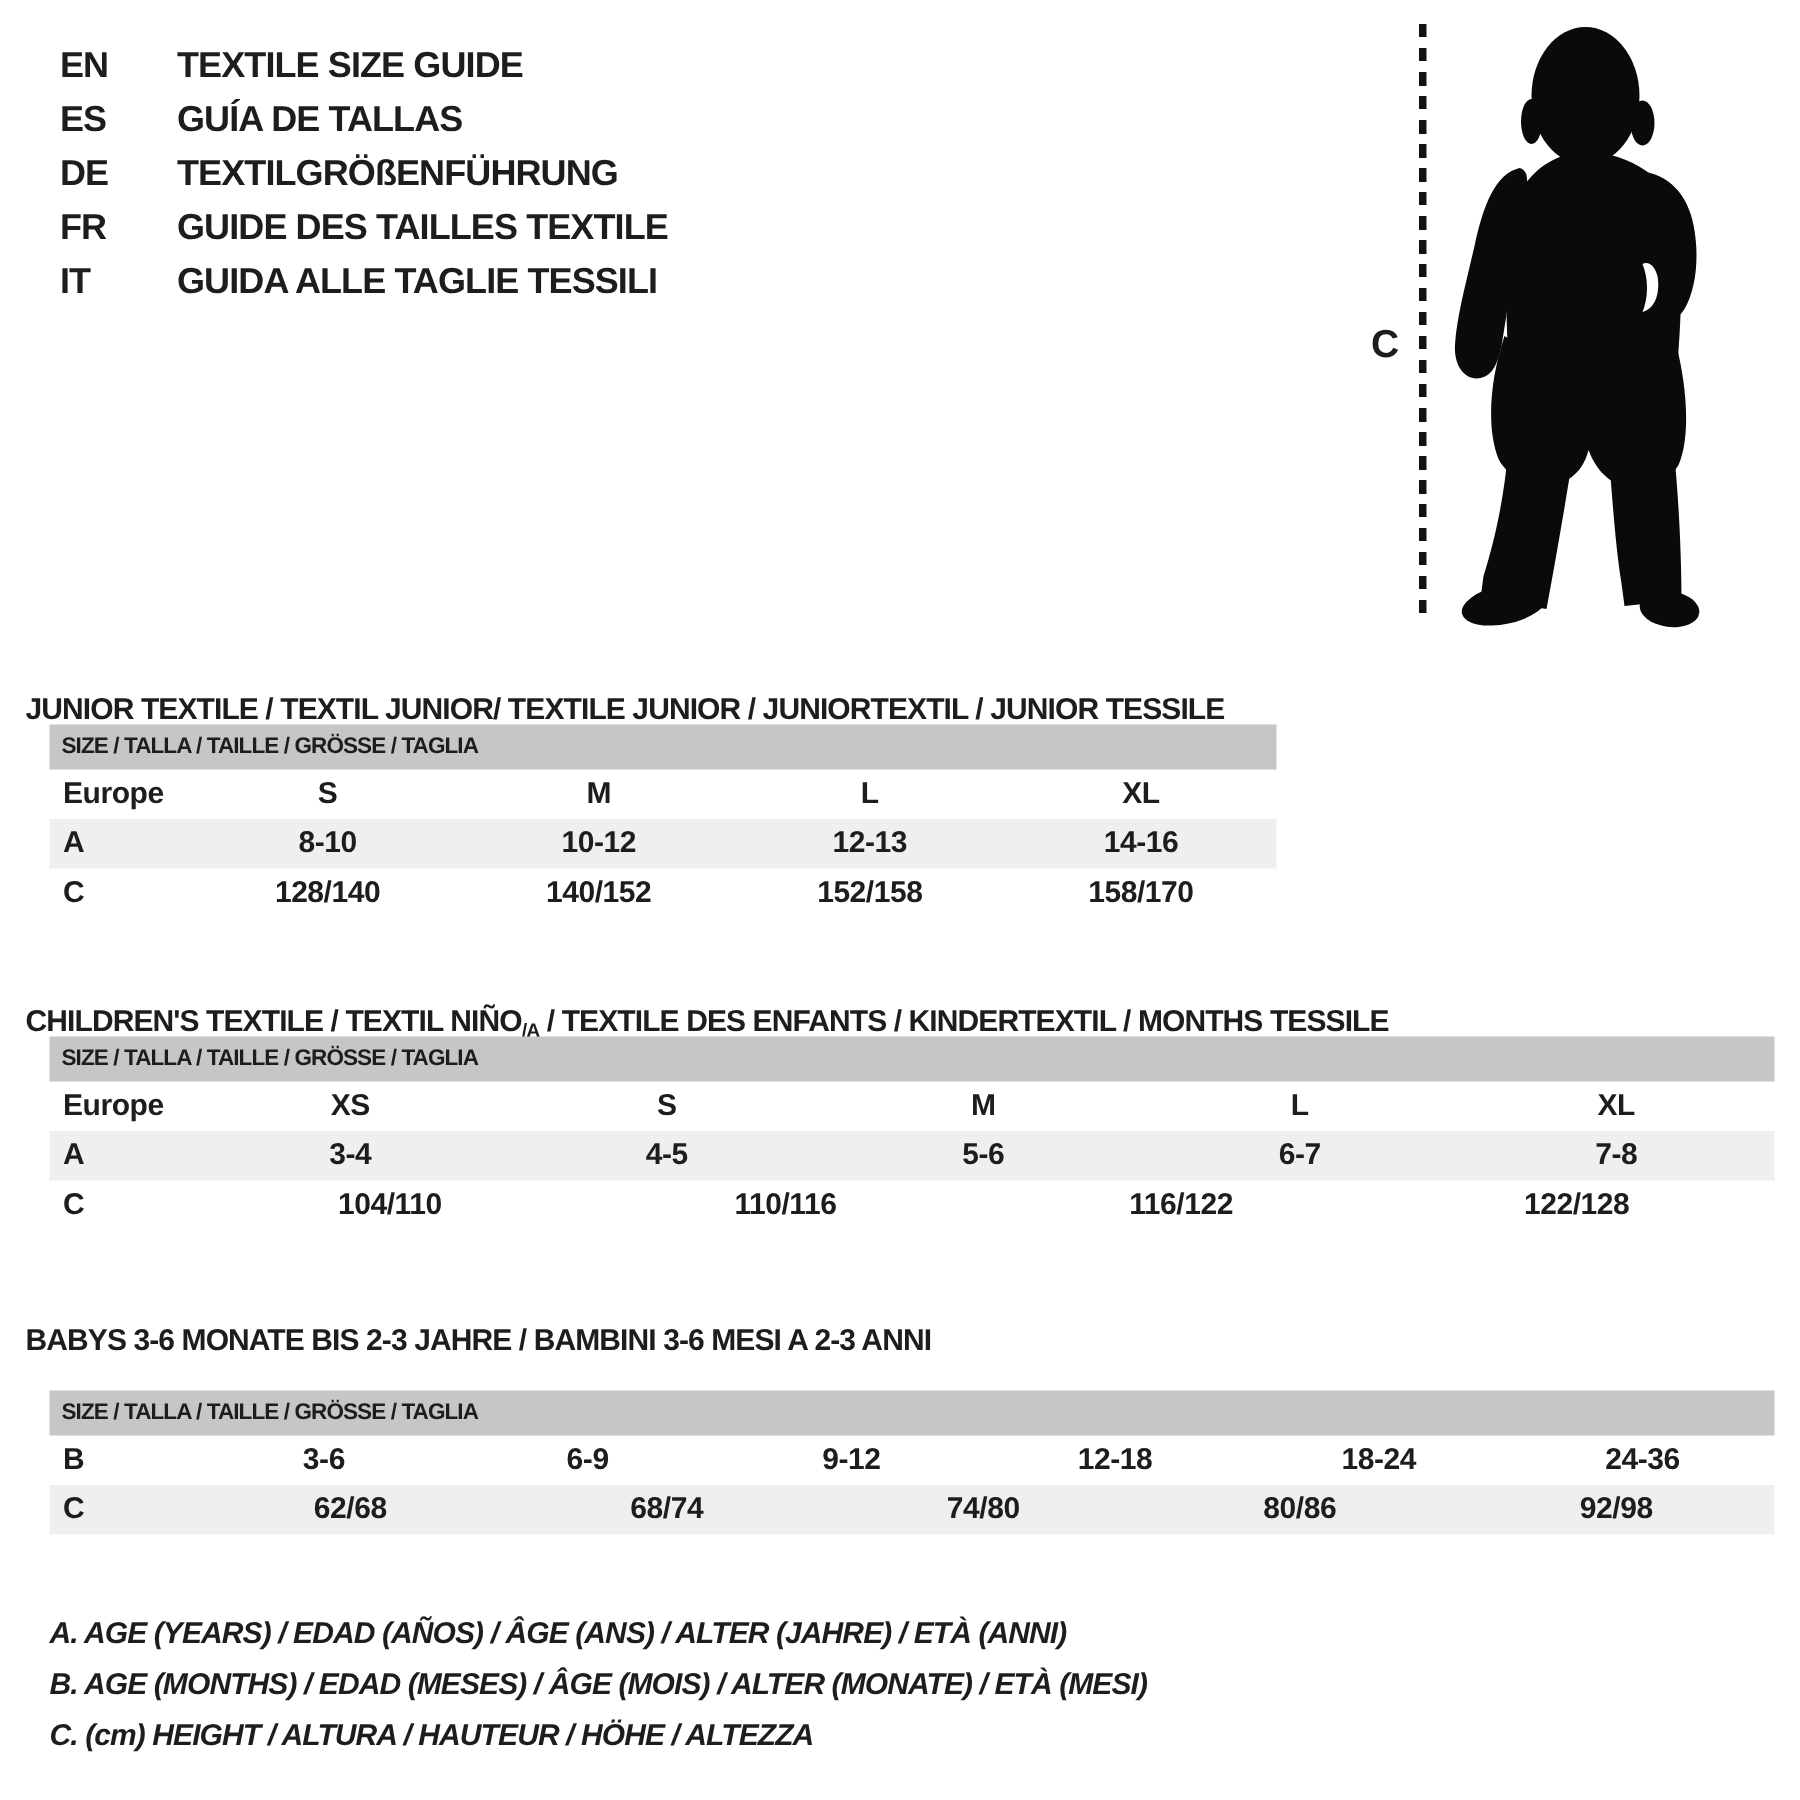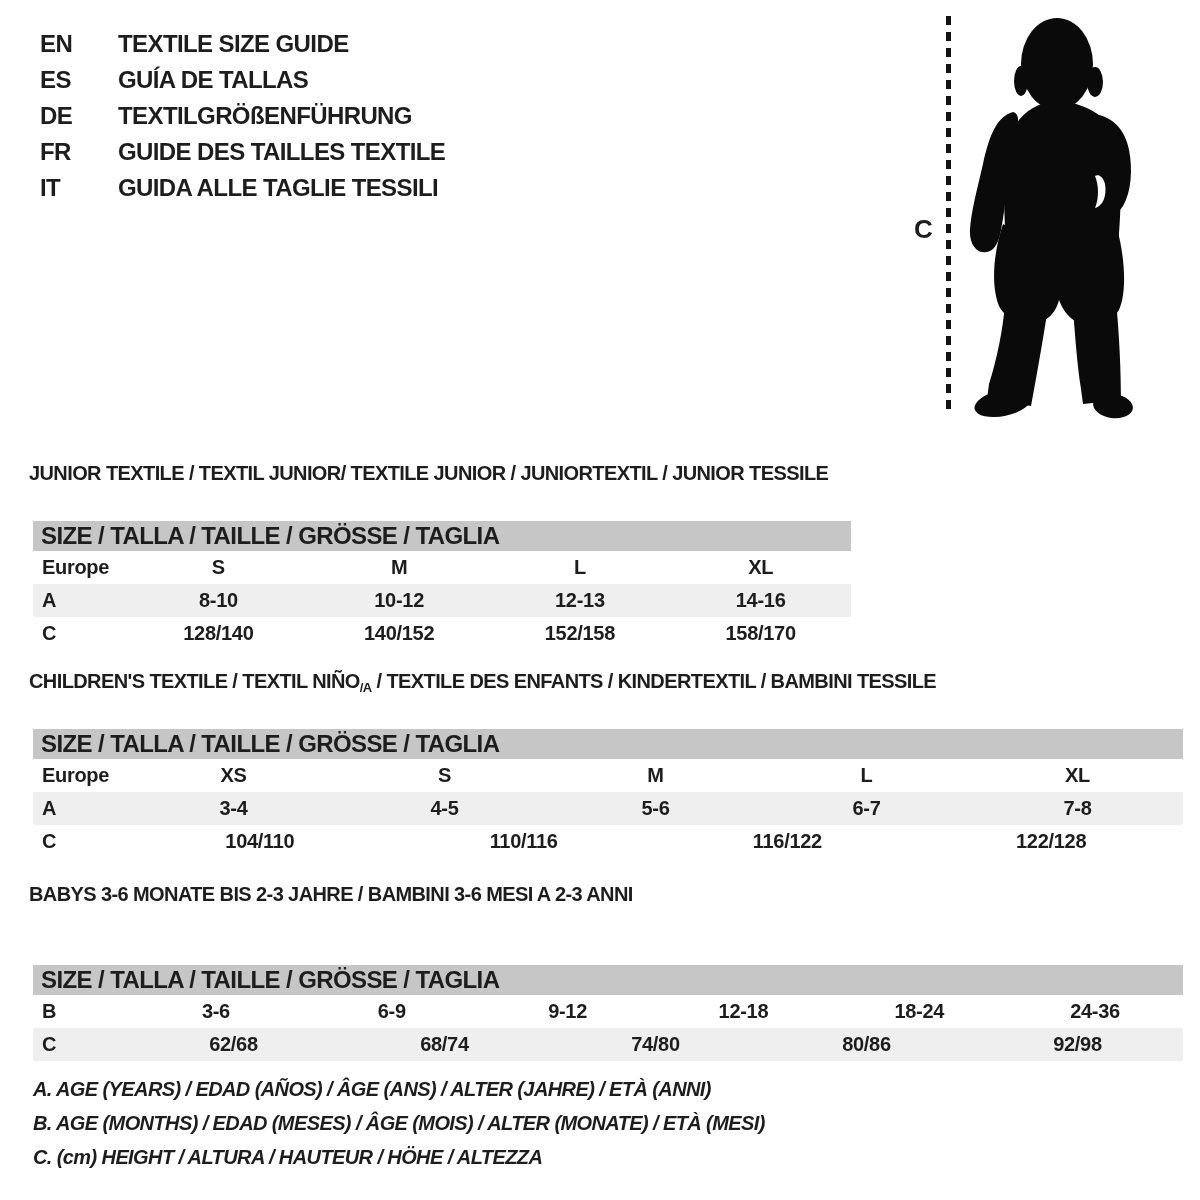--- a/index.html
+++ b/index.html
@@ -11,32 +11,32 @@
   
   .lang-header { position:absolute; left:40px; top:26px; }
   .lang-row { display:flex; height:36px; align-items:center; font-size:24px; letter-spacing:-0.6px; white-space:nowrap; }
   .lang-code { width:78px; flex:0 0 78px; }
   
   .measure-label { position:absolute; left:914px; top:214px; font-size:26px; letter-spacing:-0.5px; }
   .dash-line { position:absolute; left:946px; top:16px; width:5px; height:400px;
     background:repeating-linear-gradient(180deg, #121212 0 9px, transparent 9px 16px); }
   .baby-svg { position:absolute; left:953px; top:14px; width:192px; height:406px; }
   
-  .section-title { position:absolute; left:29px; font-size:20px; letter-spacing:-0.6px; white-space:nowrap;margin-top:26px; }
+  .section-title { position:absolute; left:17px; font-size:20px; letter-spacing:-0.6px; white-space:nowrap;margin-top:26px; }
   #junior-title   { top:436px; }
   #children-title { top:644px; }
   #babies-title   { top:851px; line-height:35px; }
   .sub { font-size:13px; vertical-align:-4px; }
   
   .tbl { position:absolute; left:33px; }
   #junior-table   { top:483px; width:818px; }
   #children-table { top:691px; width:1150px; }
   #babies-table   { top:927px; width:1150px; }
   .tbl-header { height:30px; line-height:30px; background:var(--hdr,#c6c6c6);
-    font-size:24px; letter-spacing:-0.6px; padding-left:8px;margin-top:38px; }
+    font-size:15px; letter-spacing:-0.6px; padding-left:8px; }
   .tbl-row { display:flex; height:33px; line-height:33px; font-size:20px; letter-spacing:-0.3px; }
   .tbl-body .tbl-row:nth-child(even) { background:var(--shade,#efefef); }
   .tbl-label { flex:0 0 95px; width:95px; padding-left:9px; box-sizing:border-box; }
   .tbl-cell { flex:1; text-align:center; }
   
   .notes { position:absolute; left:33px; top:1072px; }
   .note-line { height:34px; line-height:34px; font-size:20px; letter-spacing:-0.6px; white-space:nowrap;font-style:italic; }
 </style>
 </head>
 <body>
@@ -106,21 +106,21 @@
         <div class="tbl-row">
           <div class="tbl-label">C</div>
           <div class="tbl-cell">128/140</div>
           <div class="tbl-cell">140/152</div>
           <div class="tbl-cell">152/158</div>
           <div class="tbl-cell">158/170</div>
         </div>
       </div>
     </div>
 
-  <h2 class="section-title" id="children-title"><span>CHILDREN'S TEXTILE / TEXTIL NIÑO</span><span class="sub">/A</span><span> / TEXTILE DES ENFANTS / KINDERTEXTIL / BAMBINI TESSILE</span></h2>
+  <h2 class="section-title" id="children-title"><span>CHILDREN'S TEXTILE / TEXTIL NIÑO</span><span class="sub">/A</span><span> / TEXTILE DES ENFANTS / KINDERTEXTIL / MONTHS TESSILE</span></h2>
   <div class="tbl" id="children-table">
       <div class="tbl-header">SIZE / TALLA / TAILLE / GRÖSSE / TAGLIA</div>
       <div class="tbl-body">
         <div class="tbl-row">
           <div class="tbl-label">Europe</div>
           <div class="tbl-cell">XS</div>
           <div class="tbl-cell">S</div>
           <div class="tbl-cell">M</div>
           <div class="tbl-cell">L</div>
           <div class="tbl-cell">XL</div>

